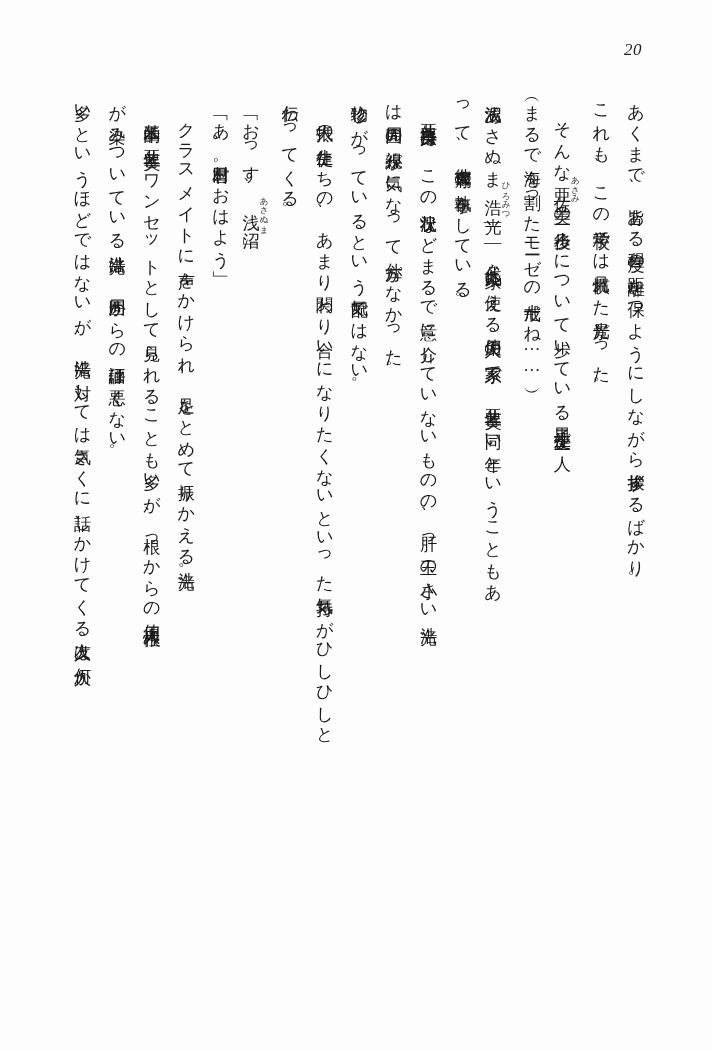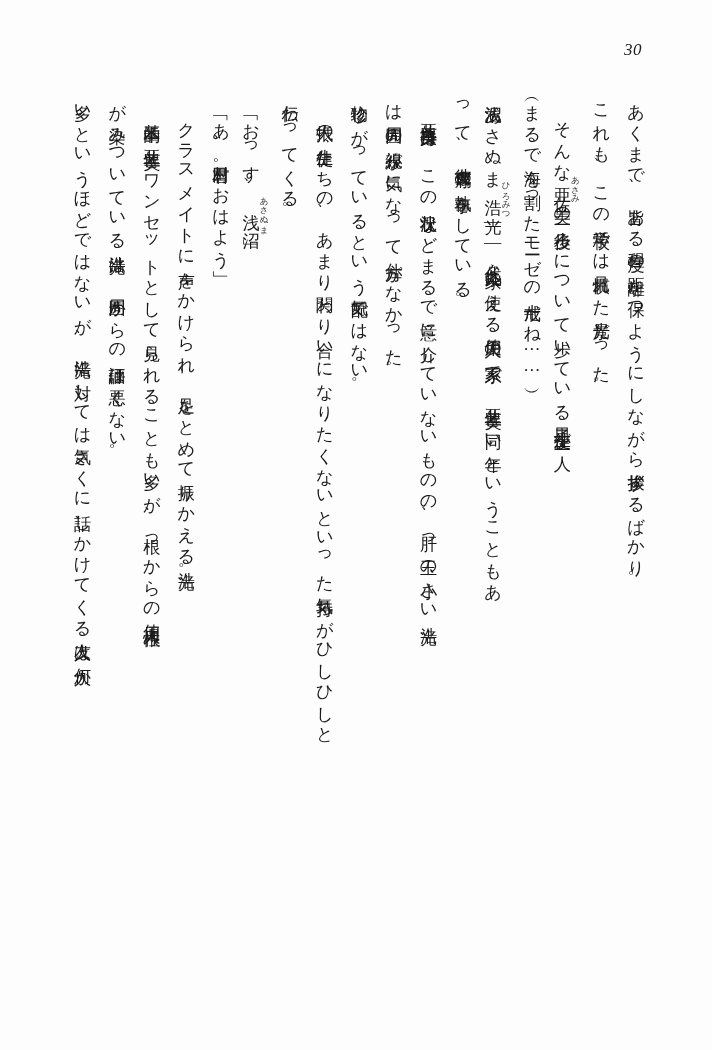--- a/index.html
+++ b/index.html
@@ -70,21 +70,21 @@
     letter-spacing: 0px;
     line-height: 1;
     color: #333;
   }
 </style>
 </head>
 <body>
 
 <div class="page">
 
-  <div class="page-number">30</div>
+  <div class="page-number">20</div>
 
   <div class="text-body" style="position: absolute;">
 
     <div class="line" style="position: absolute; top: 0px; right: 0px; width: auto;">あくまで、皆ある程度の距離を保つようにしながら挨拶するばかり。</div>
     <div class="line" style="position: absolute; top: 0px; right: 34.5882px; width: auto;">これも、この学校では見慣れた光景だった。</div>
     <div class="line indent" style="position: absolute; top: 0px; right: 69.1765px; width: auto;">そんな<ruby>亜佐美<rt>あさみ</rt></ruby>の一歩後ろについて歩いている男子生徒が一人。</div>
     <div class="line" style="position: absolute; top: 0px; right: 103.765px; width: auto;">（まるで海を割ったモーゼの十戒だね……）</div>
     <div class="line" style="position: absolute; top: 0px; right: 138.353px; width: auto;">浅沼あさぬま<ruby>浩光<rt>ひろみつ</rt></ruby>――代々九条家に使える使用人の家系で、亜佐美と同い年ということもあ</div>
     <div class="line" style="position: absolute; top: 0px; right: 172.941px; width: auto;">って、彼女専属の執事をしている。</div>
     <div class="line indent" style="position: absolute; top: 0px; right: 207.529px; width: auto;">亜佐美自身は、この状況などまるで意に介していないものの、肝っ玉の小さい浩光</div>

